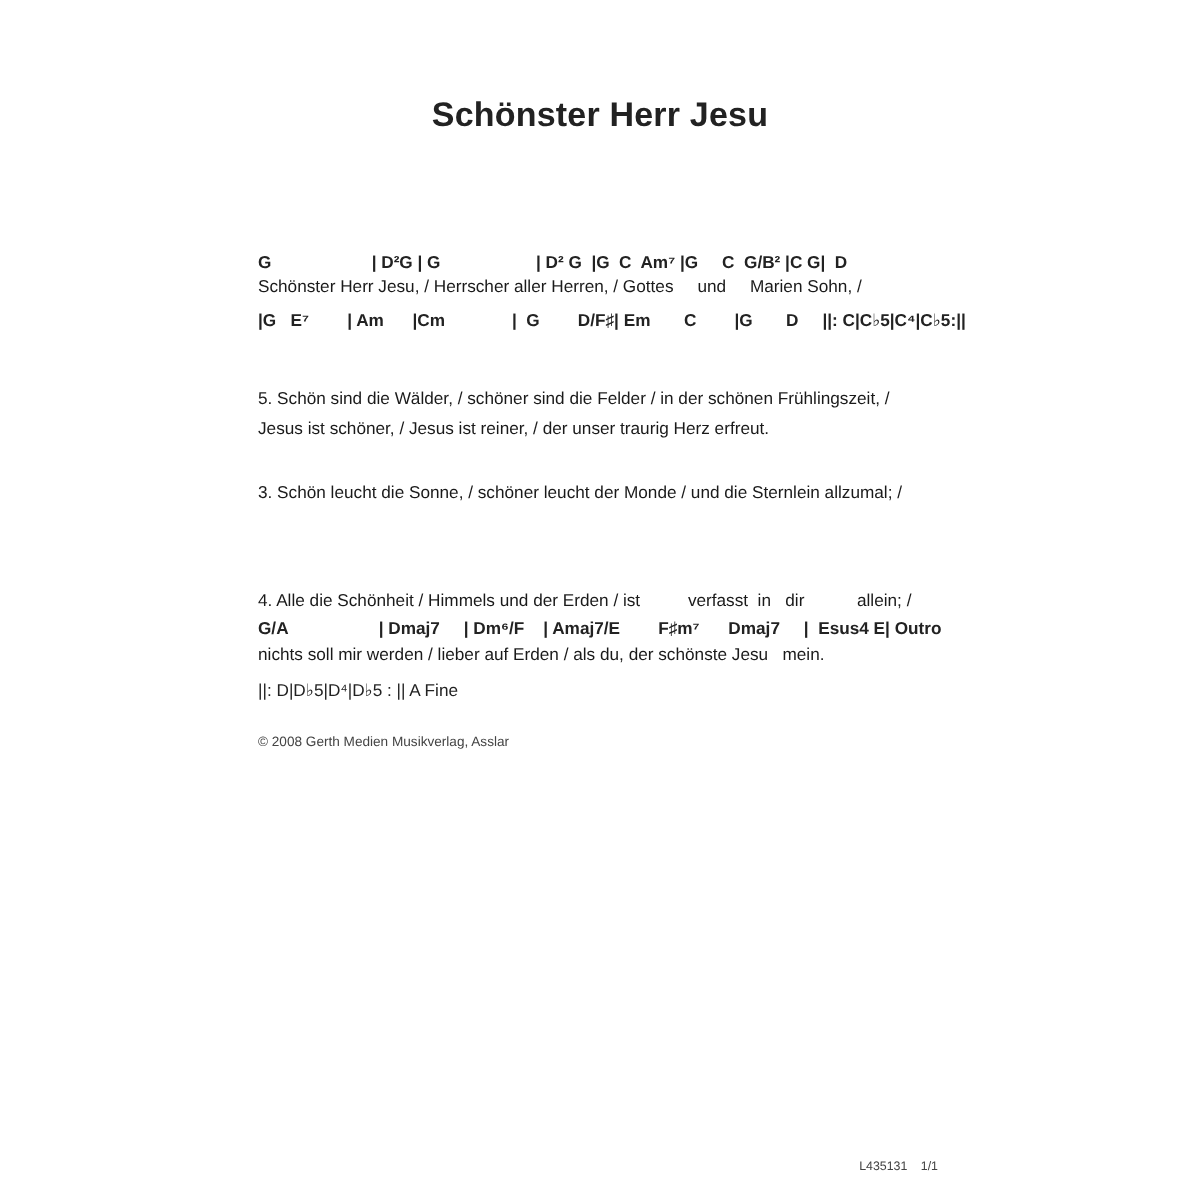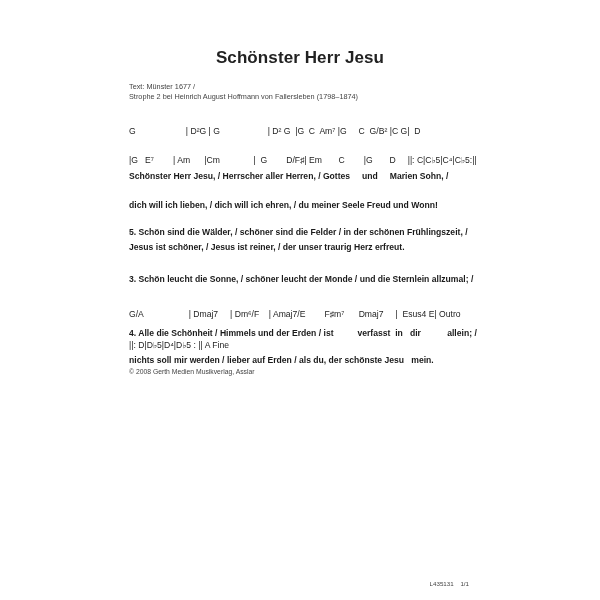--- a/index.html
+++ b/index.html
@@ -4,42 +4,37 @@
 <style>
   html, body { margin: 0; padding: 0; background: #ffffff; }
   body { width: 600px; height: 600px; position: relative; overflow: hidden;
          font-family: "Liberation Sans", "DejaVu Sans", sans-serif; color: #1a1a1a; }
   .page { position: absolute; left: 0; top: 12px; width: 600px; height: 600px; }
   .title { position: absolute; top: 36px; left: 0; width: 600px; text-align: center;
            font-size: 17px; font-weight: bold; color: #222; letter-spacing: 0.1px; }
   .credits-left { position: absolute; left: 129px; top: 70px; font-size: 7.3px; line-height: 10.2px; color: #444; }
   .credits-right { position: absolute; right: 131px; top: 70px; font-size: 7.3px; line-height: 10.2px; color: #444; text-align: right; }
   .line { position: absolute; left: 129px; white-space: pre; }
-  .chord { font-size: 8.6px; color: #222; }
-  .lyric { font-size: 8.6px; font-weight: bold; color: #1a1a1a; margin-top: 33px; }
+  .chord { font-size: 8.6px; color: #222; font-weight: bold; }
+  .lyric { font-size: 8.6px; font-weight: normal; color: #1a1a1a; }
   .outro { font-size: 8.6px; color: #222; text-align: right; }
   .copyright { position: absolute; left: 129px; top: 356px; font-size: 6.8px; color: #444; }
   .footer { position: absolute; right: 131px; top: 568px; font-size: 6.2px; color: #444; word-spacing: 5px; }
 </style>
 </head>
 <body>
 
 <div class="page">
   <div class="title">Schönster Herr Jesu</div>
 
-  <div class="credits-left">
-    <div>Text: Münster 1677 /</div>
-    <div>Strophe 2 bei Heinrich August Hoffmann von Fallersleben (1798–1874)</div>
-  </div>
 
 
   <div class="line chord" style="top:114px">G                     | D²G | G                    | D² G  |G  C  Am⁷ |G     C  G/B² |C G|  D</div>
   <div class="line lyric" style="top:126px">Schönster Herr Jesu, / Herrscher aller Herren, / Gottes     und     Marien Sohn, /</div>
   <div class="line chord" style="top:143px">|G   E⁷        | Am      |Cm              |  G        D/F♯| Em       C        |G       D     ||: C|C♭5|C⁴|C♭5:||</div>
-  <div class="line lyric" style="top:155px">dich will ich lieben, / dich will ich ehren, / du meiner Seele Freud und Wonn!</div>
 
   <div class="line lyric" style="top:182px">5. Schön sind die Wälder, / schöner sind die Felder / in der schönen Frühlingszeit, /</div>
   <div class="line lyric" style="top:197px">Jesus ist schöner, / Jesus ist reiner, / der unser traurig Herz erfreut.</div>
 
   <div class="line lyric" style="top:229px">3. Schön leucht die Sonne, / schöner leucht der Monde / und die Sternlein allzumal; /</div>
 
   <div class="line lyric" style="top:283px">4. Alle die Schönheit / Himmels und der Erden / ist          verfasst  in   dir           allein; /</div>
   <div class="line chord" style="top:297px">G/A                   | Dmaj7     | Dm⁶/F    | Amaj7/E        F♯m⁷      Dmaj7     |  Esus4 E| Outro</div>
   <div class="line lyric" style="top:310px">nichts soll mir werden / lieber auf Erden / als du, der schönste Jesu   mein.</div>
 

